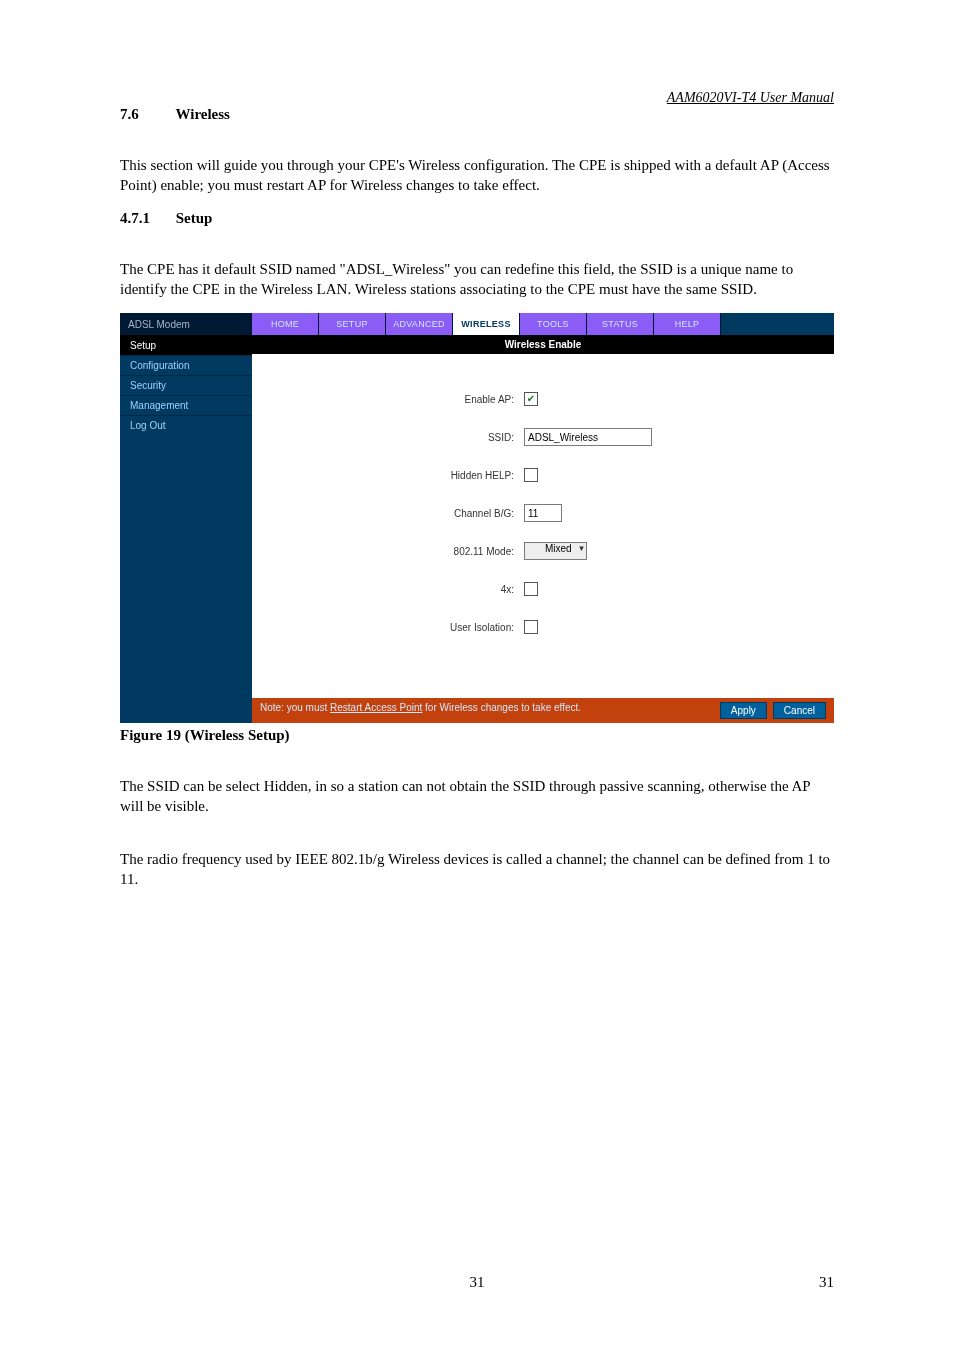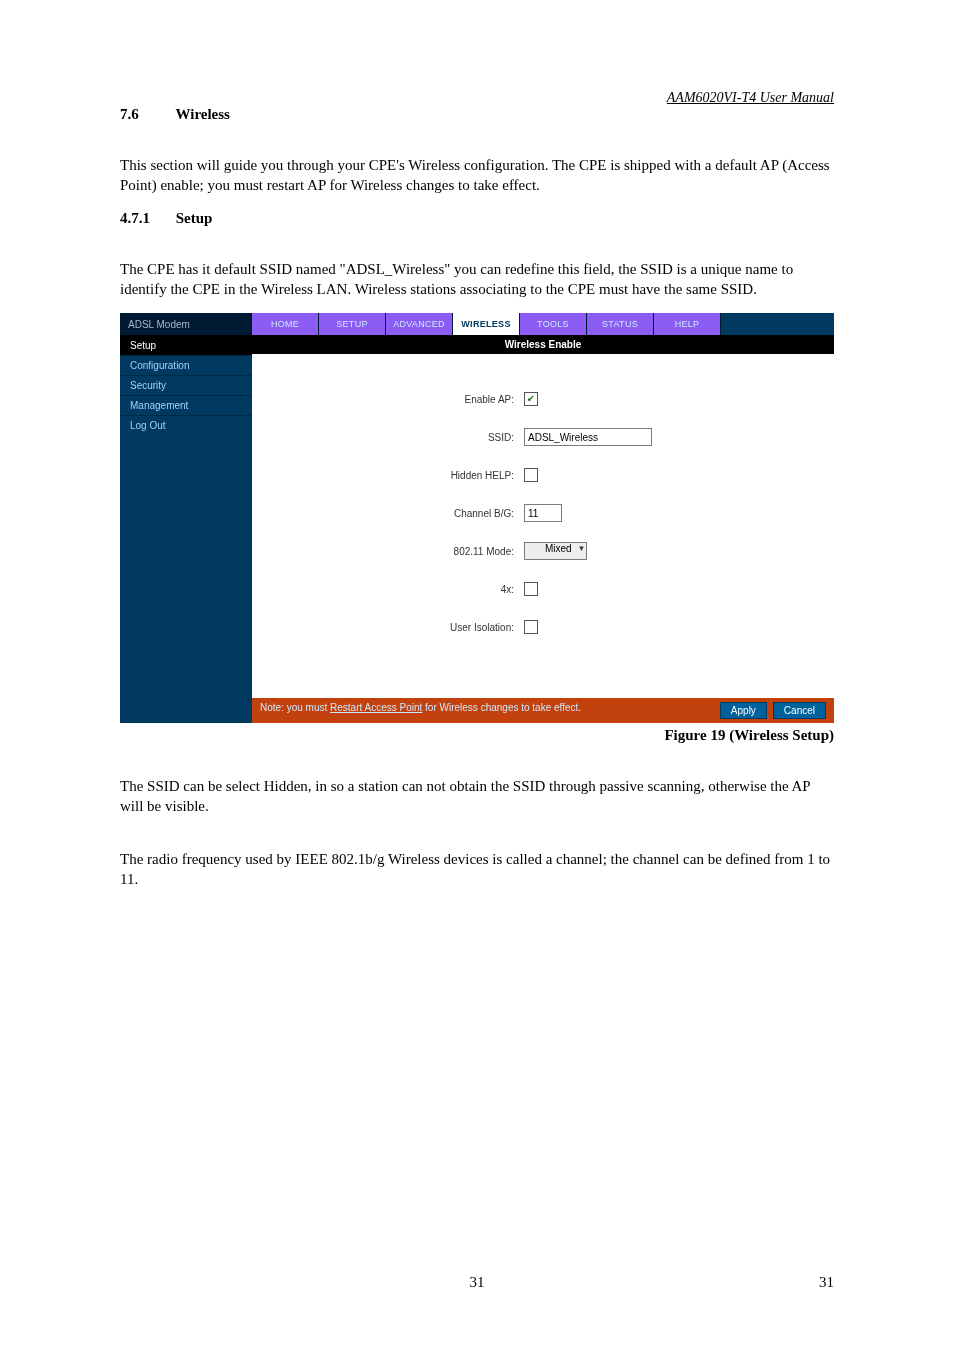--- a/index.html
+++ b/index.html
@@ -169,21 +169,21 @@
   .r-btn {
     background:#00619c;
     border:1px solid #003a60;
     color:#fff;
     font-size:10px;
     padding:2px 10px;
     margin-left:6px;
   }
 
   .fig-caption {
-    text-align:right;
+    text-align:left;
     font-weight:bold;
     font-size:15px;
     margin: 2px 0 18px 0;
   }
 
   .footer-left {
     position:absolute;
     bottom:60px;
     left:0; right:0;
     text-align:center;

